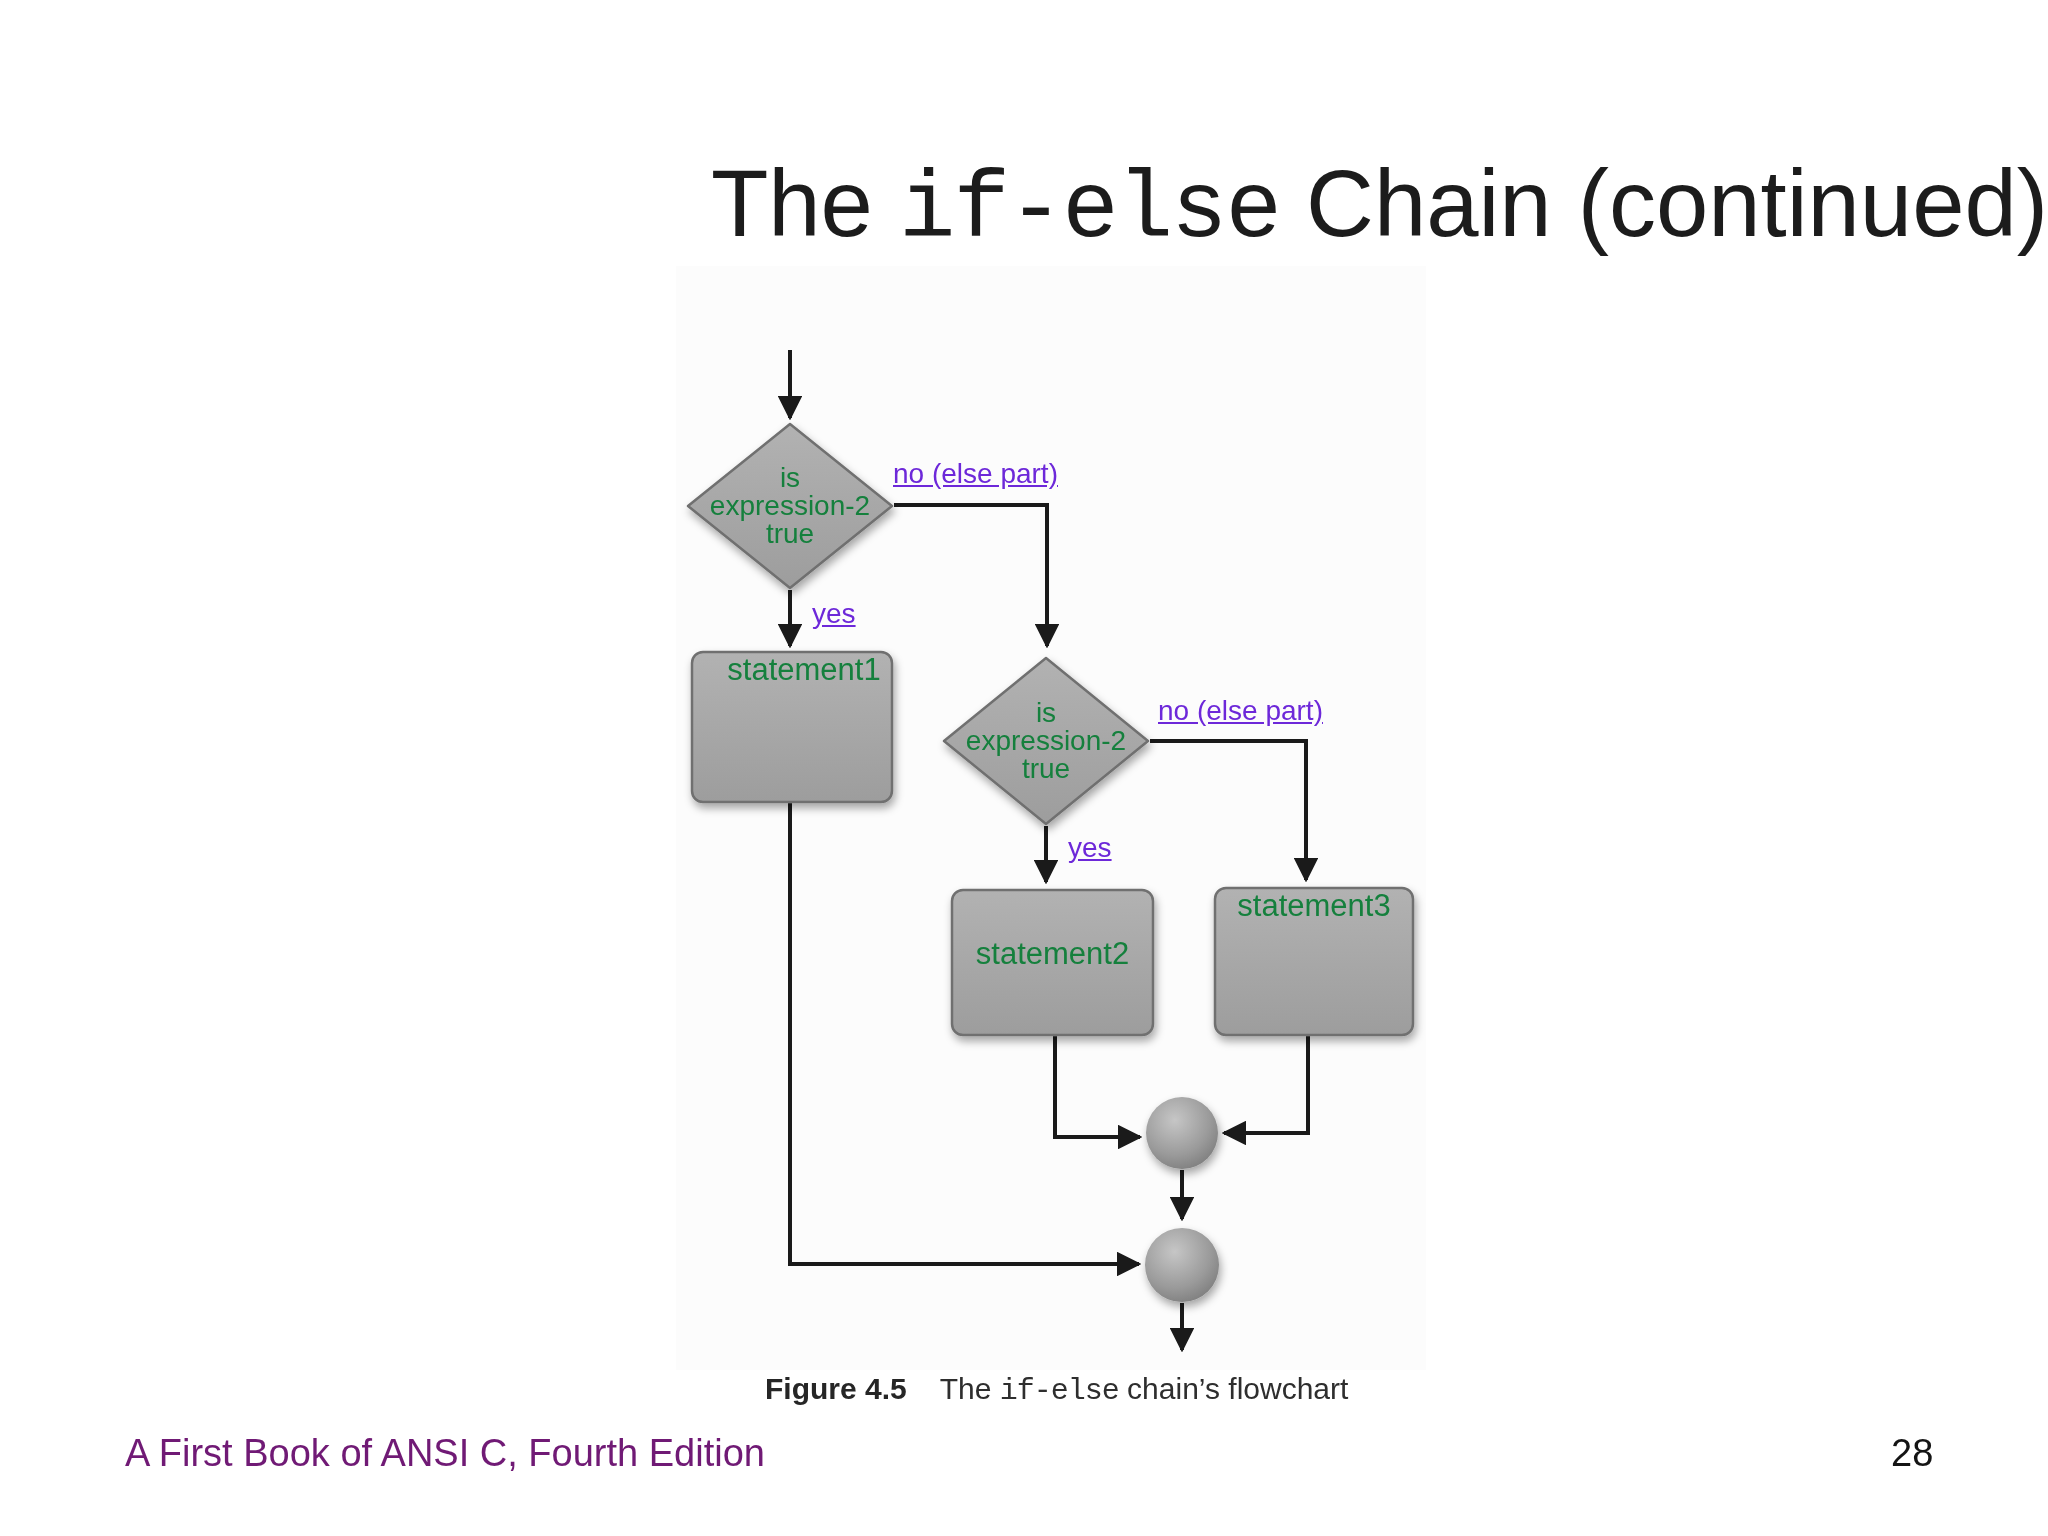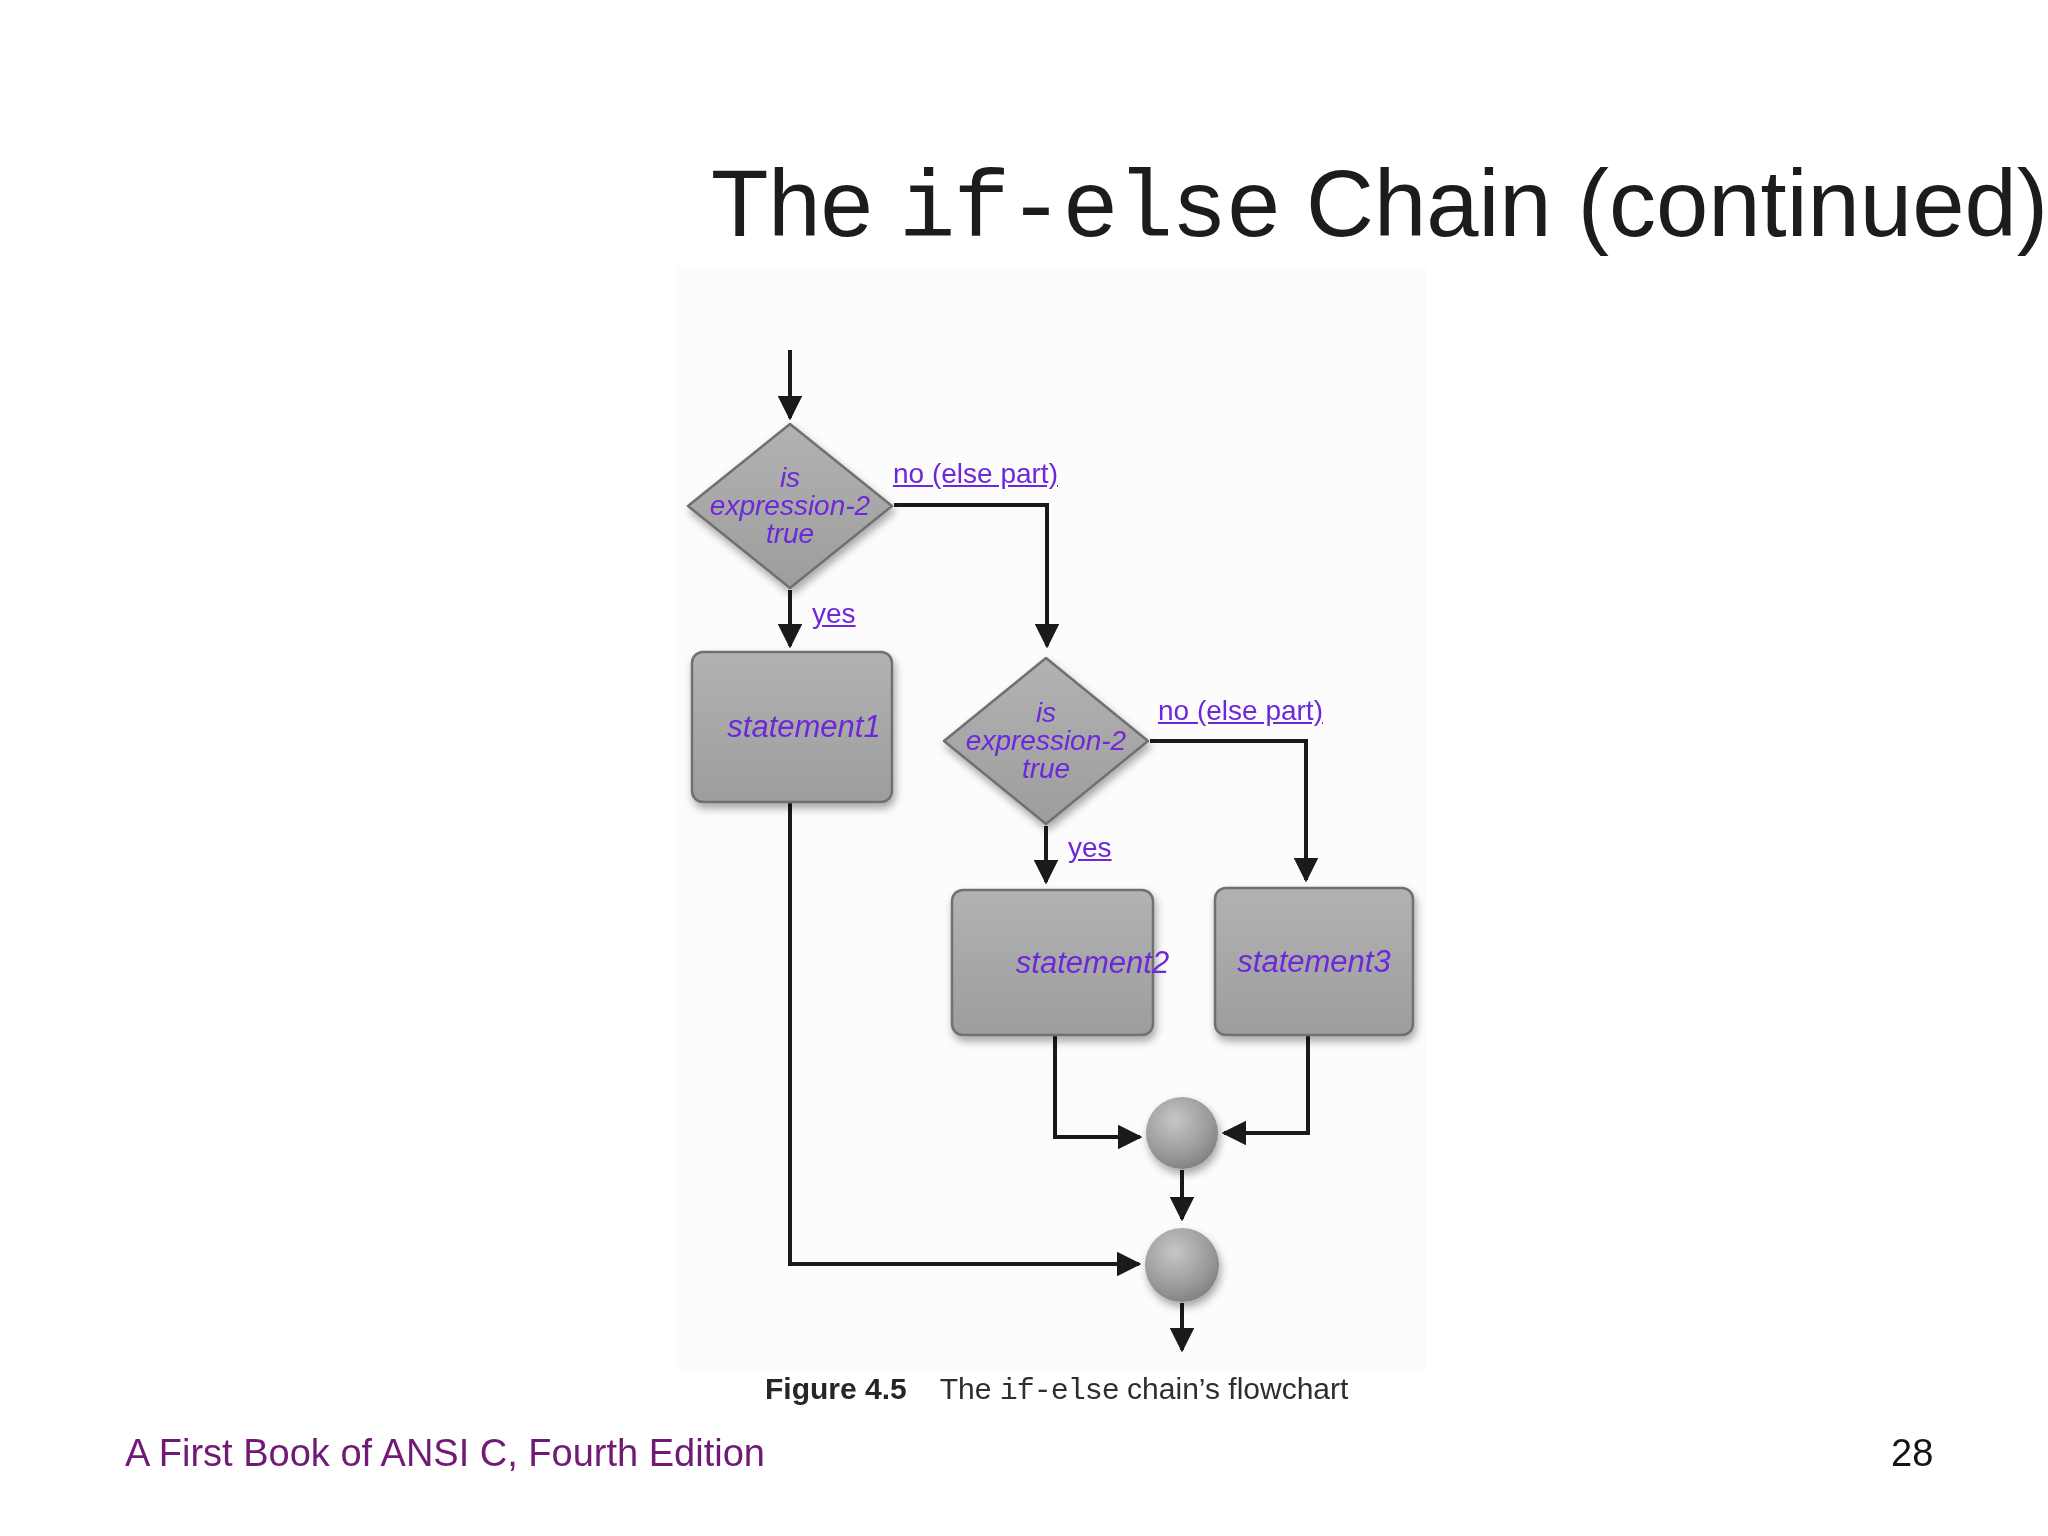--- a/index.html
+++ b/index.html
@@ -31,25 +31,23 @@
   .fig-svg {
     position: absolute;
     left: 0;
     top: 0;
     width: 2048px;
     height: 1536px;
   }
   .overlay {
     position: absolute;
     display: flex;
-    align-items: center;
     justify-content: center;
     text-align: center;
-    color: #6d28d9;
-    font-style: italic;
+    color: #15803d;
   }
   .diamond-text {
     font-size: 28px;
     line-height: 1.0;
     flex-direction: column;
   }
   .box-text { font-size: 31px; }
   .edge-label {
     position: absolute;
     font-size: 28px;
@@ -145,21 +143,21 @@
     <div>true</div>
   </div>
 
   <div class="overlay diamond-text" style="left:944px; top:661px; width:204px; height:160px;">
     <div>is</div>
     <div>expression-2</div>
     <div>true</div>
   </div>
 
   <div class="overlay box-text" style="left:692px; top:652px; width:224px; height:150px;">statement1</div>
-  <div class="overlay box-text" style="left:952px; top:890px; width:201px; height:145px;margin-left:40px;">statement2</div>
+  <div class="overlay box-text" style="left:952px; top:936px; width:201px; height:145px;">statement2</div>
   <div class="overlay box-text" style="left:1215px; top:888px; width:198px; height:147px;">statement3</div>
 
   <div class="edge-label" style="left:893px; top:458px;">no (else part)</div>
   <div class="edge-label" style="left:812px; top:598px;">yes</div>
   <div class="edge-label" style="left:1158px; top:695px;">no (else part)</div>
   <div class="edge-label" style="left:1068px; top:832px;">yes</div>
 
   <div class="caption"><span class="cap-label">Figure 4.5</span><span class="cap-gap"></span><span>The </span><span class="mono-small">if-else</span><span> chain’s flowchart</span></div>
 
   <div class="footer-left">A First Book of ANSI C, Fourth Edition</div>

